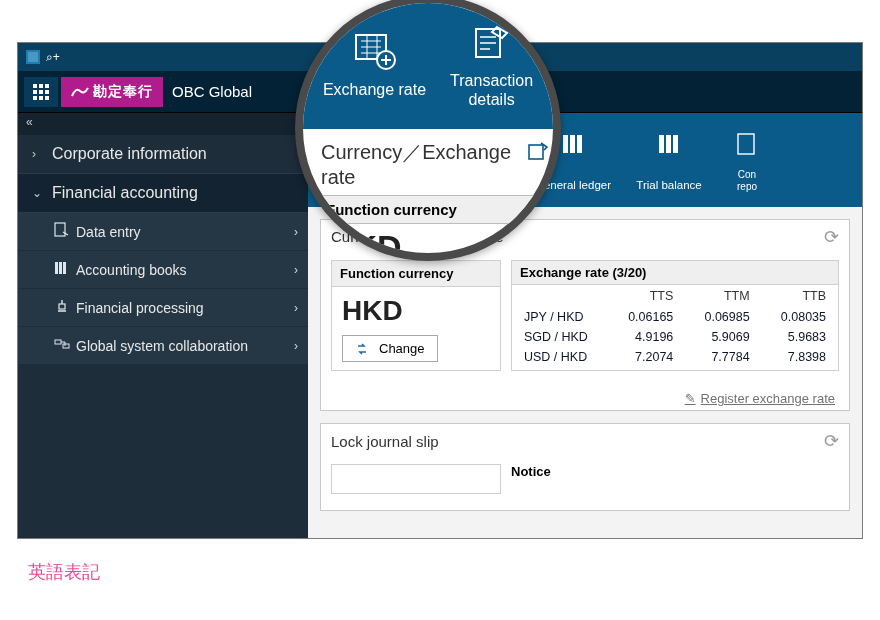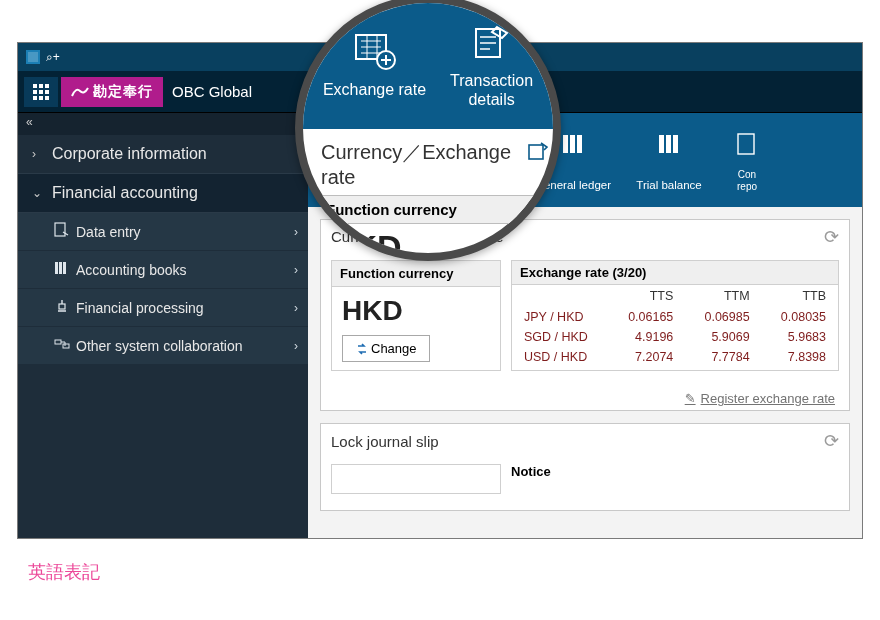--- a/index.html
+++ b/index.html
@@ -64,28 +64,28 @@
     display:flex; align-items:center; justify-content:space-between;
     padding:6px 10px; font-size:15px; color:#333;
   }
   .panel-body { display:flex; padding:6px 10px 14px 10px; gap:10px; }
   .fc-box { flex:0 0 170px; border:1px solid #cfcfcf; }
   .fc-head { background:#efefef; border-bottom:1px solid #cfcfcf; padding:5px 8px; font-weight:bold; font-size:13px; }
   .fc-body { padding:8px 10px; }
   .fc-cur { font-size:28px; font-weight:600; color:#222; margin-bottom:8px; }
   .change-btn {
     border:1px solid #a8a8a8; background:#fff; padding:5px 12px; font-size:13px;
-    display:inline-flex; align-items:center; gap:2px; cursor:pointer;
+    display:inline-flex; align-items:center; gap:10px; cursor:pointer;
   }
   .rate-box { flex:1; border:1px solid #cfcfcf; }
   .rate-head { background:#efefef; border-bottom:1px solid #cfcfcf; padding:4px 8px; font-weight:bold; font-size:13px; }
   .rate-table { width:100%; border-collapse:collapse; font-size:12.5px; }
   .rate-table th { text-align:right; padding:4px 12px; font-weight:normal; color:#333; }
   .rate-table th:first-child { text-align:left; }
-  .rate-table td { text-align:right; padding:3px 12px; color:#7f1d1d; }
+  .rate-table td { text-align:right; padding:3px 12px; color:#0f172a; }
   .rate-table td:first-child { text-align:left; }
   .register-link { display:block; text-align:right; padding:6px 14px 4px 0; color:#737373; font-size:13px; text-decoration:underline; cursor:pointer; }
   .register-link .ico { text-decoration:none; margin-right:5px; }
 
   .panel2 { margin:0 12px 12px 12px; border:1px solid #c8c8c8; background:#fff; }
   .panel2-head { display:flex; align-items:center; justify-content:space-between; padding:6px 10px; font-size:15px; color:#333; }
   .panel2-body { display:flex; gap:10px; padding:6px 10px 16px 10px; }
   .p2-left { flex:0 0 170px; height:30px; border:1px solid #cfcfcf; background:#fff; }
   .p2-notice { flex:1; }
   .p2-notice-head { font-weight:bold; font-size:13px; padding-bottom:4px; }
@@ -205,21 +205,21 @@
         <span class="sub-chevron">›</span>
       </div>
       <div class="side-sub">
         <span class="sub-icon">
           <svg width="16" height="16" viewBox="0 0 16 16">
               <rect x="1" y="4" width="6" height="4" fill="none" stroke="#dfe6ec"></rect>
               <rect x="9" y="8" width="6" height="4" fill="none" stroke="#dfe6ec"></rect>
               <path d="M7 6 h4 v4" stroke="#dfe6ec" fill="none"></path>
             </svg>
         </span>
-        <span>Other system collaboration</span>
+        <span>Global system collaboration</span>
         <span class="sub-chevron">›</span>
       </div>
     </div>
 
     <div class="main">
       <div class="tile-row">
         <div class="tile first">
           <div class="tile-icon">
             <svg width="32" height="26" viewBox="0 0 32 26">
                 <rect x="2" y="2" width="22" height="18" fill="none" stroke="#fff" stroke-width="1.6"></rect>

